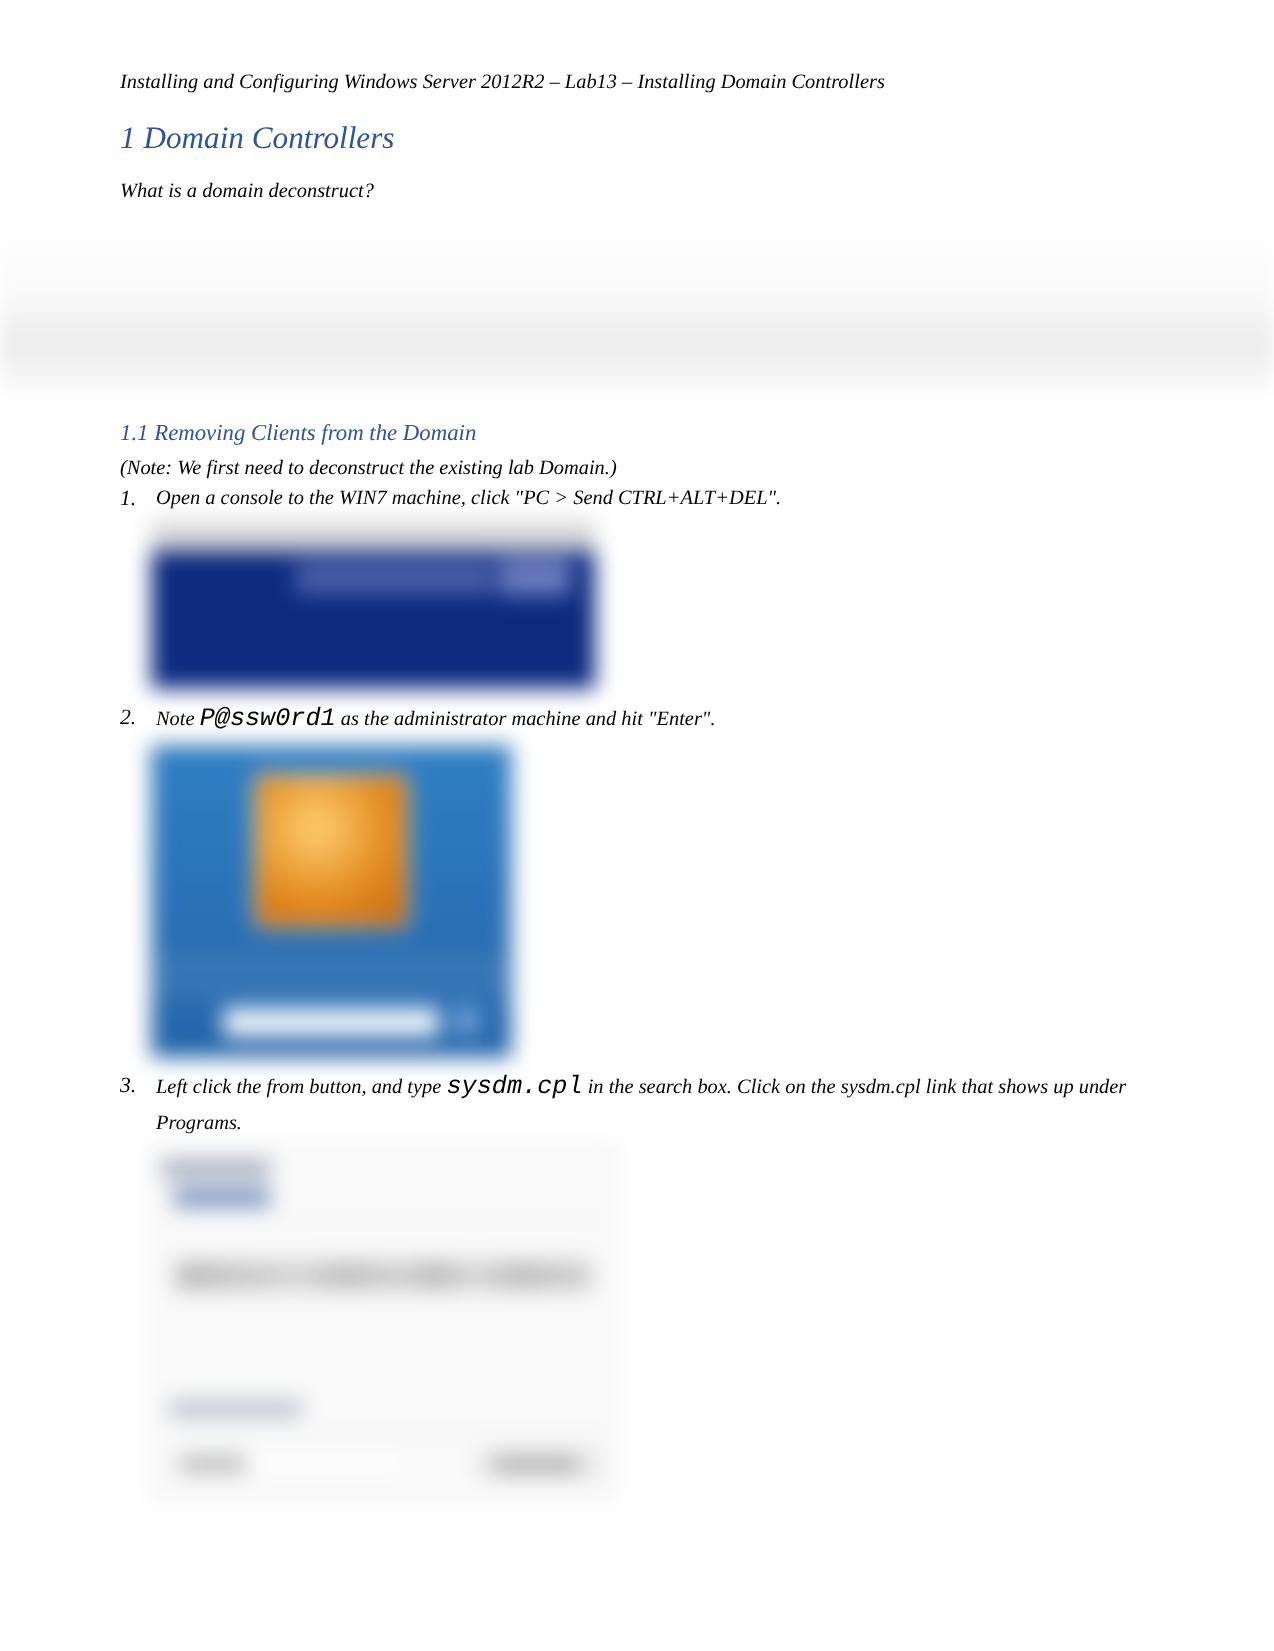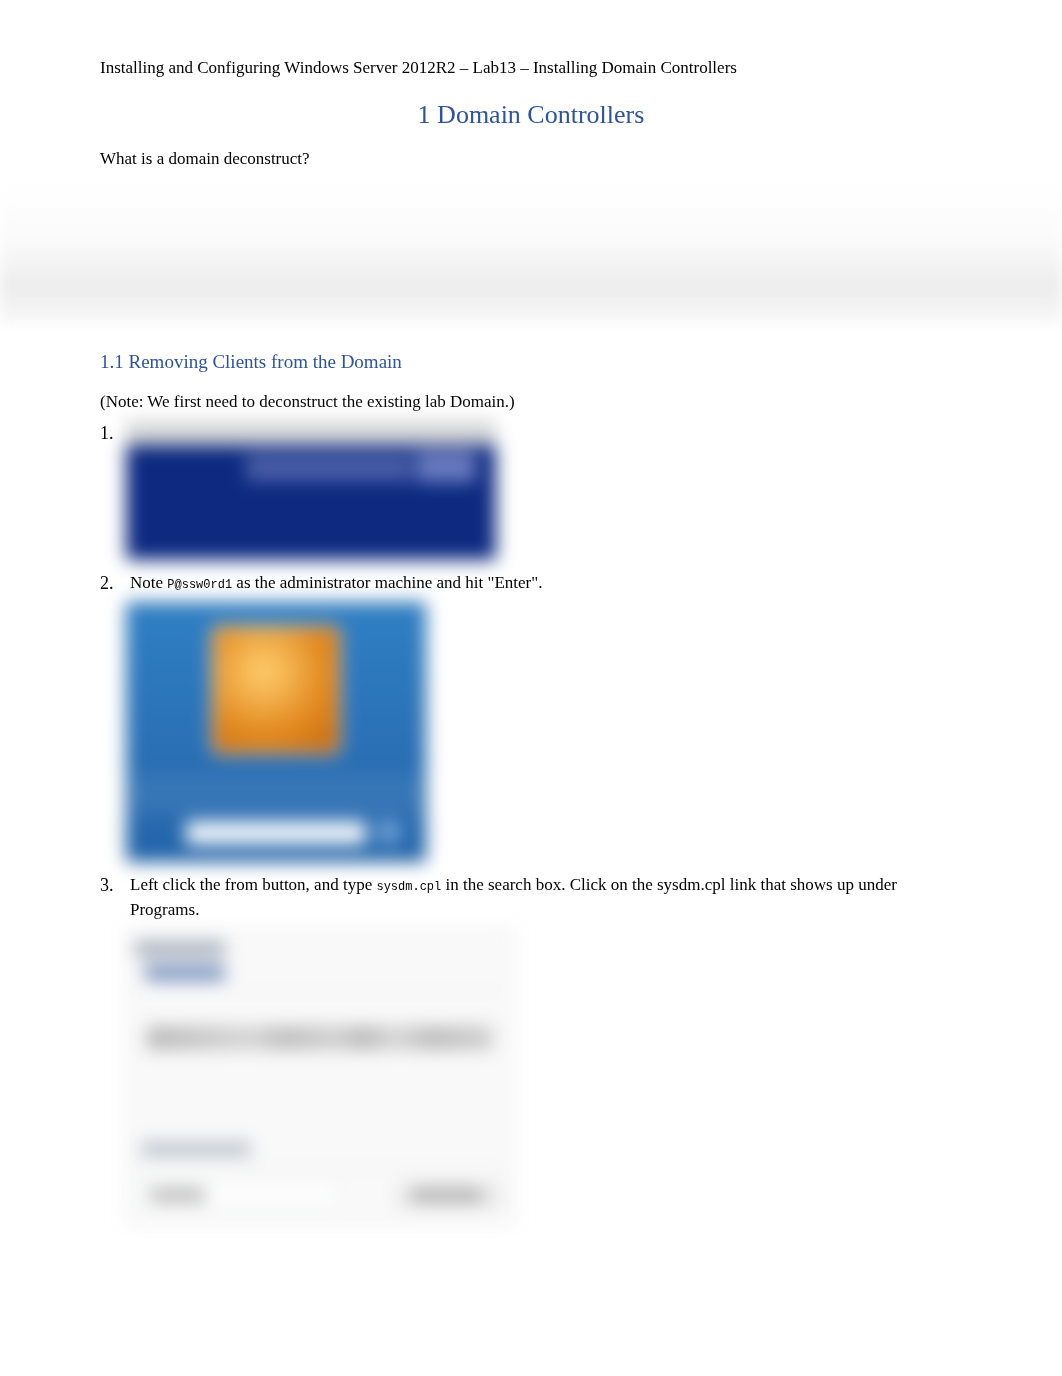--- a/index.html
+++ b/index.html
@@ -1,18 +1,19 @@
 <!DOCTYPE html>
 <html><head>
   <meta charset="utf-8">
   <style>
     * {
       margin: 0;
       padding: 0;
       box-sizing: border-box;
+      font-style: italic;
     }
     body {
       font-family: "Times New Roman", Times, serif;
       background: #ffffff;
       width: 1062px;
       margin: 0 auto;
       padding: 55px 100px 60px 100px;
       color: #000000;
       font-size: 17px;
       line-height: 1.5;
@@ -20,27 +21,26 @@
     .header-line {
       font-size: 17px;
       margin-bottom: 14px;
       color: #000;
     }
     .heading-1 {
       font-size: 26px;
       color: #2E5496;
       margin-bottom: 12px;
       font-weight: normal;
-      text-align: center;
     }
     .heading-2 {
       font-size: 19px;
       color: #2E5496;
       margin-top: 18px;
-      margin-bottom: 12px;
+      margin-bottom: 0;
       font-weight: normal;
     }
     .body-text {
       font-size: 17px;
       margin-bottom: 14px;
     }
     .blur-band {
       height: 145px;
       margin: 10px -100px 8px -100px;
       background: linear-gradient(to bottom, rgba(255,255,255,0) 0%, rgba(220,220,220,0.15) 40%, rgba(180,180,180,0.25) 70%, rgba(180,180,180,0.12) 90%, rgba(255,255,255,0) 100%);
@@ -64,21 +64,21 @@
       font-size: 18px;
     }
     ol.steps > li .step-text {
       display: inline;
     }
     .note {
       margin-bottom: 0;
     }
     .mono {
       font-family: Consolas, "Courier New", monospace;
-      font-size: 12px;
+      font-size: 21px;
     }
     
     .screenshot {
       display: block;
       filter: blur(9px);
       margin: 6px 0 10px -4px;
       border-radius: 2px;
     }
     
     .shot1 {
@@ -227,20 +227,21 @@
 <div class="blur-band"></div>
 
 <h2 class="heading-2">1.1 Removing Clients from the Domain</h2>
 
 <p class="body-text note">(Note: We first need to deconstruct the existing lab Domain.)</p>
 
 <ol class="steps">
 
   <li>
     <span class="step-num">1.</span>
+    <span class="step-text">Open a console to the WIN7 machine, click "PC &gt; Send CTRL+ALT+DEL".</span>
     <div class="screenshot shot1"></div>
   </li>
 
   <li>
     <span class="step-num">2.</span>
     <span class="step-text">
       <span>Note </span><span class="mono">P@ssw0rd1</span><span> as the administrator machine and hit "Enter".</span>
     </span>
     <div class="screenshot shot2">
       <div class="avatar"></div>

